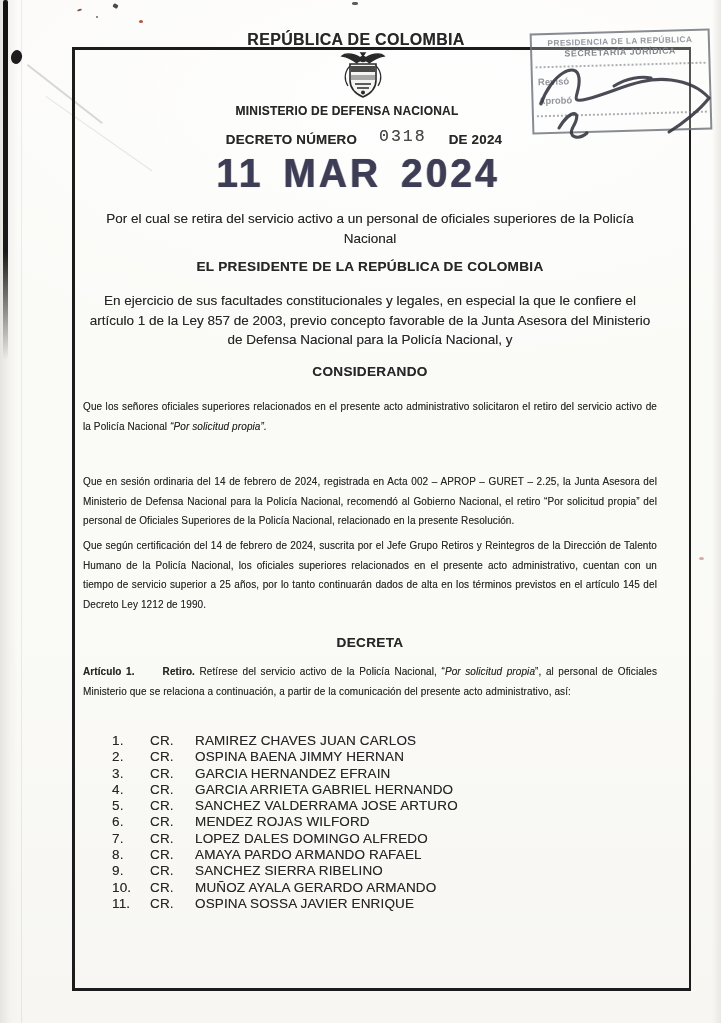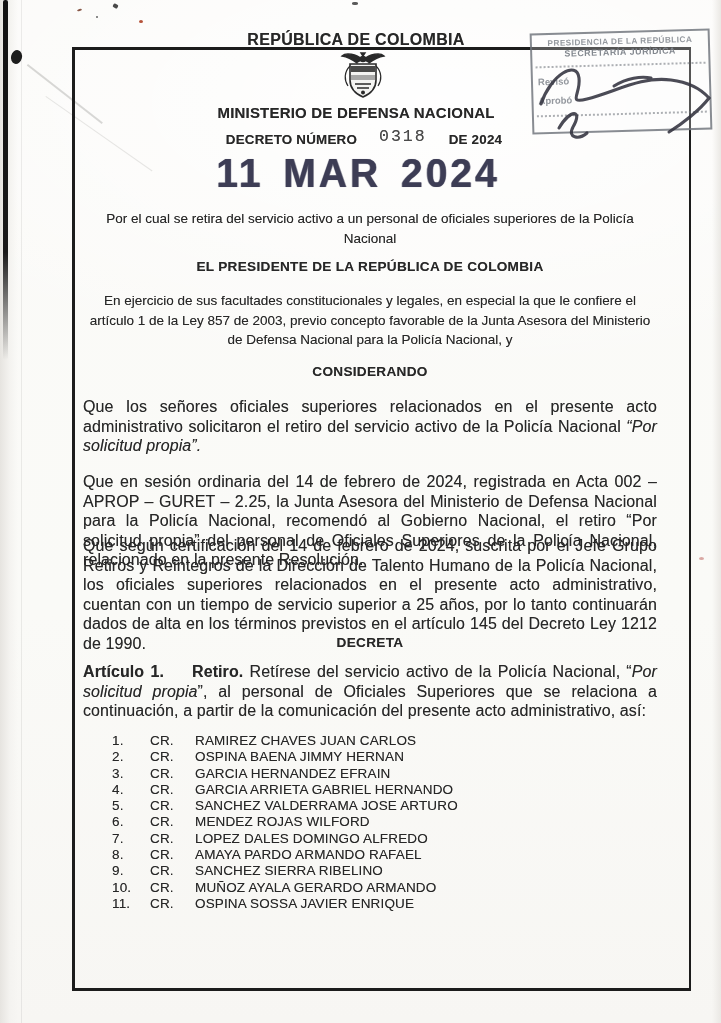--- a/index.html
+++ b/index.html
@@ -30,41 +30,41 @@
   .speck{border-radius:50%;}
 
   
   .docbox{left:72px;top:47px;width:619px;height:944px;
     border:3px solid #1c1c1c;border-right-width:2px;border-bottom-width:3px;box-sizing:border-box;}
 
   
   .republic{left:83px;top:31px;width:574px;text-align:center;font-weight:700;
     font-size:16px;letter-spacing:.3px;transform:translateX(-14px);}
   .arms{left:340px;top:50px;width:46px;height:54px;}
-  .ministry{left:83px;top:104px;width:574px;text-align:center;font-weight:700;font-size:15px;letter-spacing:.2px;transform:translateX(-14px);}
+  .ministry{left:74px;top:104px;width:574px;text-align:center;font-weight:700;font-size:12px;letter-spacing:.2px;transform:translateX(-14px);}
   .decreerow{left:83px;top:130px;width:574px;display:flex;justify-content:center;align-items:baseline;gap:22px;transform:translateX(-6px);}
   .decreerow .lbl{font-weight:700;font-size:13.4px;letter-spacing:.2px;}
   .decreenum{font-family:"Liberation Mono","DejaVu Sans Mono",monospace;font-size:16.5px;color:#4a4a4a;
     letter-spacing:2px;position:relative;top:-3px;text-shadow:0 0 .5px rgba(74,74,74,.6);}
   .datestamp{left:83px;top:151px;width:574px;text-align:center;
     font-size:39px;font-weight:800;color:#3d3d55;letter-spacing:3px;word-spacing:6px;
     transform:translateX(-12px) scaleY(1.06);
     text-shadow:.6px 0 0 rgba(61,61,85,.55), -.6px 0 0 rgba(61,61,85,.45), 0 0 1px rgba(61,61,85,.35);}
 
   
   .stamp{left:531px;top:31px;width:180px;height:101px;border:2px solid rgba(106,111,119,.8);
     transform:rotate(-1.6deg);box-sizing:border-box;padding:3px 5px;color:#83888f;background:rgba(255,255,255,.25);}
   .stamp .l1{font-size:8.3px;font-weight:700;text-align:center;letter-spacing:.4px;opacity:.85;}
   .stamp .l2{font-size:8.8px;font-weight:700;text-align:center;letter-spacing:.6px;margin-top:1px;}
   .stamp .dash{border-top:2px dotted rgba(106,111,119,.55);margin:7px -2px 0 -2px;}
   .stamp .row{font-size:9.5px;margin-top:8px;font-weight:600;opacity:.85;}
   .stamp .dashb{border-top:2px dotted rgba(106,111,119,.55);margin:9px -2px 0 -2px;}
   .sig{left:519px;top:48px;width:206px;height:104px;pointer-events:none;}
   .hd{font-weight:700;font-size:13.6px;letter-spacing:.3px;text-align:center;}
-  .para{font-size:16px;line-height:19.6px;text-align:justify;letter-spacing:.1px;}
+  .para{font-size:10px;line-height:19.6px;text-align:justify;letter-spacing:.1px;}
   .cpar{font-size:13.5px;line-height:19.5px;text-align:center;}
   .col{left:83px;width:574px;}
   .b{font-weight:700;}
   .i{font-style:italic;}
   .tab{display:inline-block;width:28px;}
 
   
   .offlist{left:83px;top:733px;width:574px;font-size:13.5px;line-height:16.3px;}
   .offrow{display:flex;margin-left:29px;letter-spacing:.15px;}
   .offrow .n{width:38px;}
@@ -157,21 +157,21 @@
   </div>
 
   <div class="abs col para ink" style="top:447px;margin-top:25px;">Que en sesión ordinaria del 14 de febrero de 2024, registrada en Acta 002 – APROP – GURET – 2.25, la Junta Asesora del Ministerio de Defensa Nacional para la Policía Nacional, recomendó al Gobierno Nacional, el retiro “Por solicitud propia” del personal de Oficiales Superiores de la Policía Nacional, relacionado en la presente Resolución.</div>
 
   <div class="abs col para ink" style="top:536px;">Que según certificación del 14 de febrero de 2024, suscrita por el Jefe Grupo Retiros y Reintegros de la Dirección de Talento Humano de la Policía Nacional, los oficiales superiores relacionados en el presente acto administrativo, cuentan con un tiempo de servicio superior a 25 años, por lo tanto continuarán dados de alta en los términos previstos en el artículo 145 del Decreto Ley 1212 de 1990.</div>
 
   <div class="abs col hd ink" style="top:635px;">DECRETA</div>
 
   <div class="abs col para ink" style="top:662px;">
     <span class="b">Artículo 1.</span><span class="tab"></span><span class="b">Retiro.</span>
-    <span>Retírese del servicio activo de la Policía Nacional, “</span><span class="i">Por solicitud propia</span><span>”, al personal de Oficiales Superiores que se relaciona a continuación, a partir de la comunicación del presente acto administrativo, así:</span>
+    <span>Retírese del servicio activo de la Policía Nacional, “</span><span class="i">Por solicitud propia</span><span>”, al personal de Oficiales Ministerio que se relaciona a continuación, a partir de la comunicación del presente acto administrativo, así:</span>
   </div>
 
   <div class="abs offlist ink">
     <div class="offrow">
         <span class="n">1.</span>
         <span class="r">CR.</span>
         <span>RAMIREZ CHAVES JUAN CARLOS</span>
       </div>
     <div class="offrow">
         <span class="n">2.</span>

